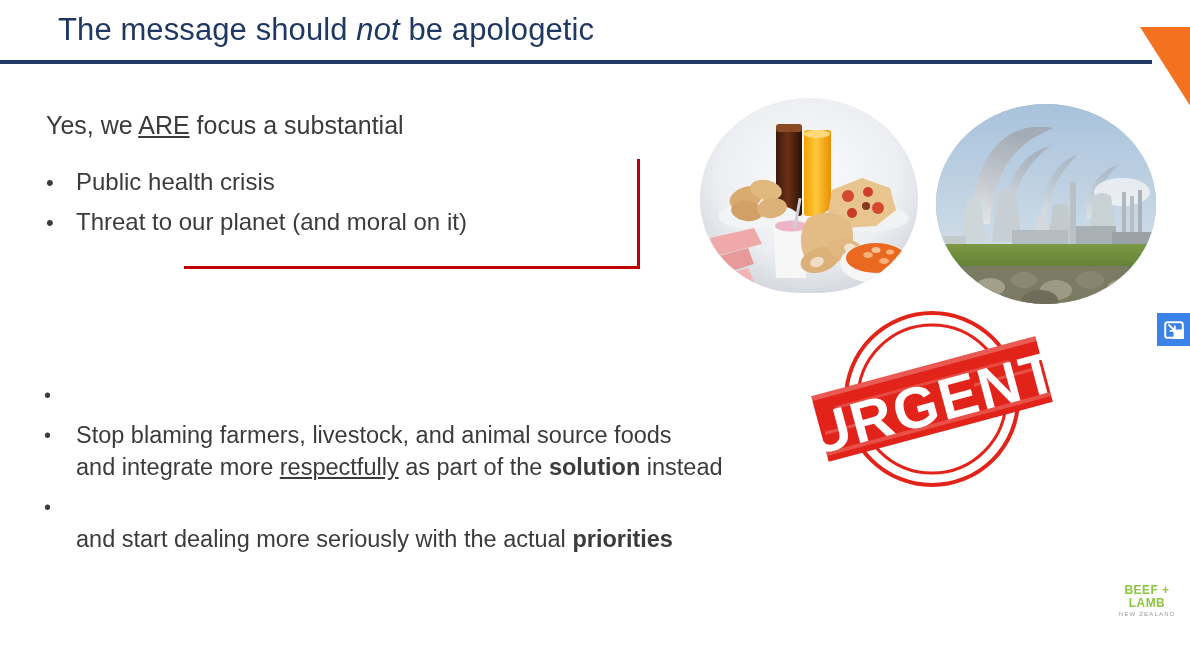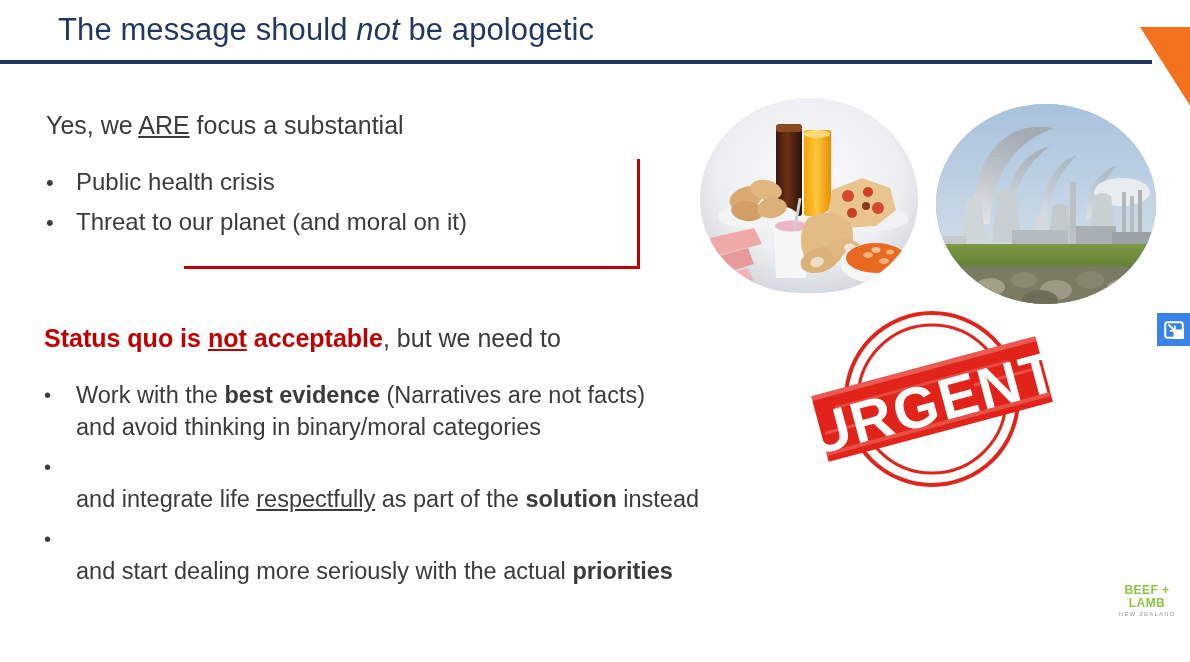--- a/index.html
+++ b/index.html
@@ -230,39 +230,32 @@
     <span><span class="strong">Public health crisis</span><span></span></span>
   </div>
   <div class="bullet-row b2">
     <span class="bullet-dot">•</span>
     <span><span class="strong">Threat to our planet</span><span> (and moral on it)</span></span>
   </div>
 
   <div class="bracket-v"></div>
   <div class="bracket-h"></div>
 
-  <div class="statusquo">
-    <span class="red"><span>Status quo is </span><u>not</u><span> acceptable</span></span><span>, but we need to</span>
-  </div>
 
   <div class="lower-bullets">
+
+    <div class="lb-item">
+      <span class="lb-dot">•</span>
+    </div>
 
     <div class="lb-item">
       <span class="lb-dot">•</span>
       <span class="lb-text">
-        <span><span>Work with the </span><span class="strong">best evidence</span><span> (Narratives are not facts)</span></span><br>
-        <span>and avoid thinking in binary/moral categories</span>
-      </span>
-    </div>
-
-    <div class="lb-item">
-      <span class="lb-dot">•</span>
-      <span class="lb-text">
-        <br>
-        <span><span>and integrate life </span><u>respectfully</u><span> as part of the </span><span class="strong">solution</span><span> instead</span></span>
+        <span>Stop blaming farmers, livestock, and animal source foods</span><br>
+        <span><span>and integrate more </span><u>respectfully</u><span> as part of the </span><span class="strong">solution</span><span> instead</span></span>
       </span>
     </div>
 
     <div class="lb-item">
       <span class="lb-dot">•</span>
       <span class="lb-text">
         <br>
         <span><span>and start dealing more seriously with the actual </span><span class="strong">priorities</span></span>
       </span>
     </div>

